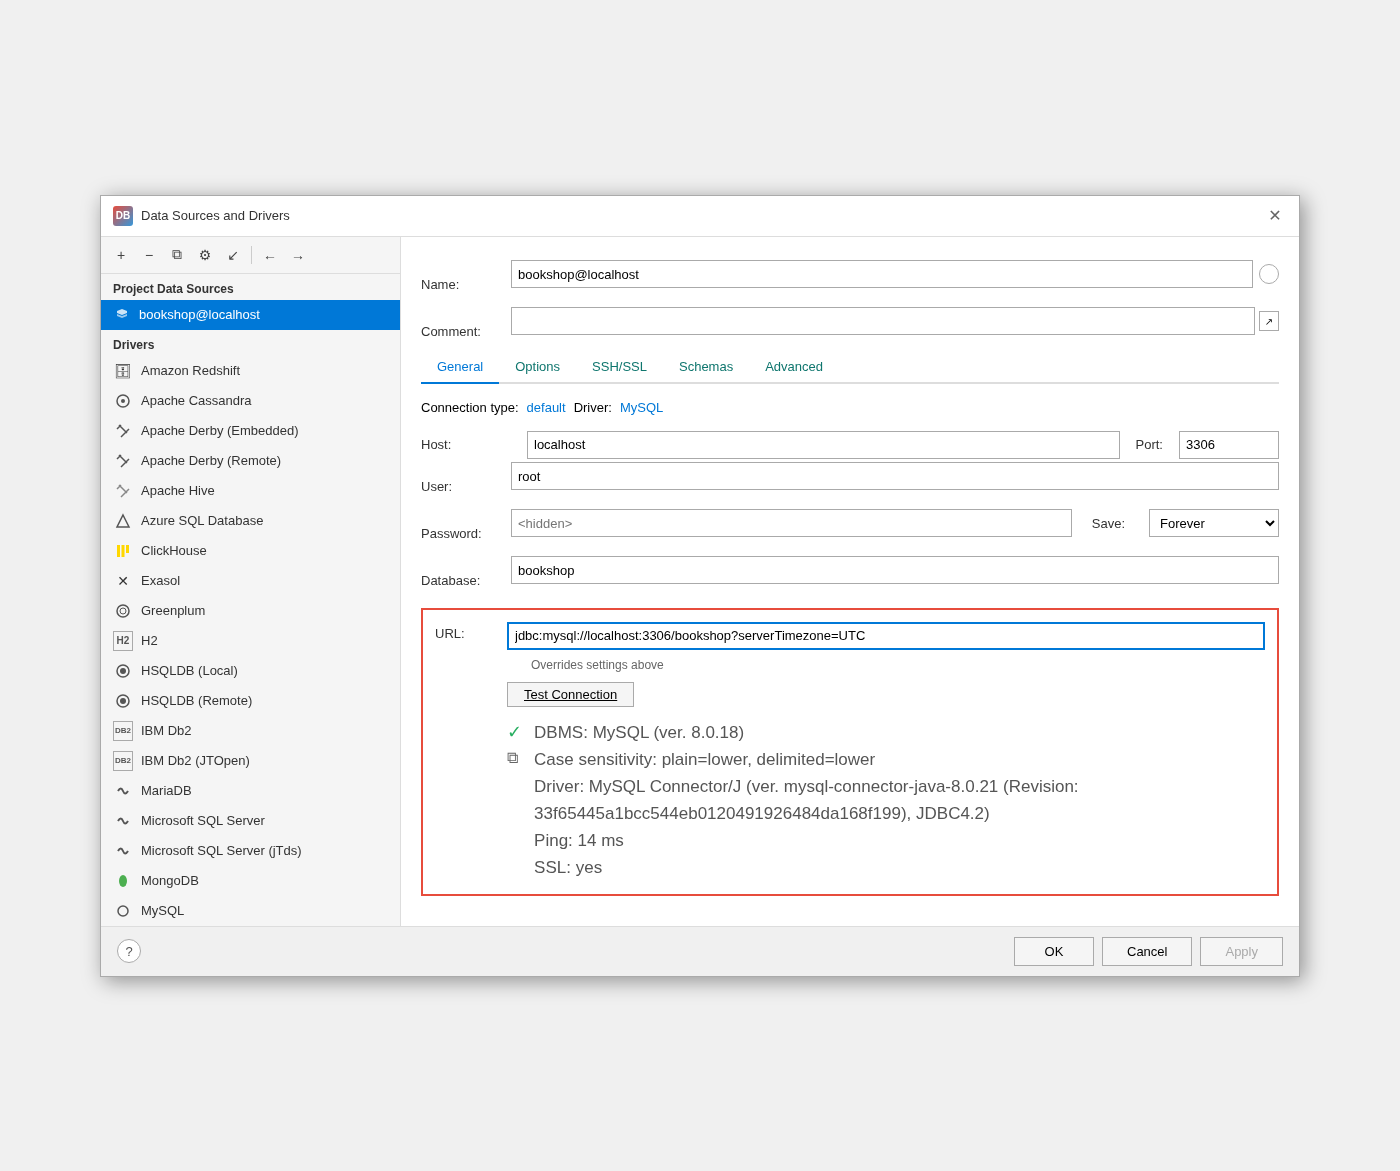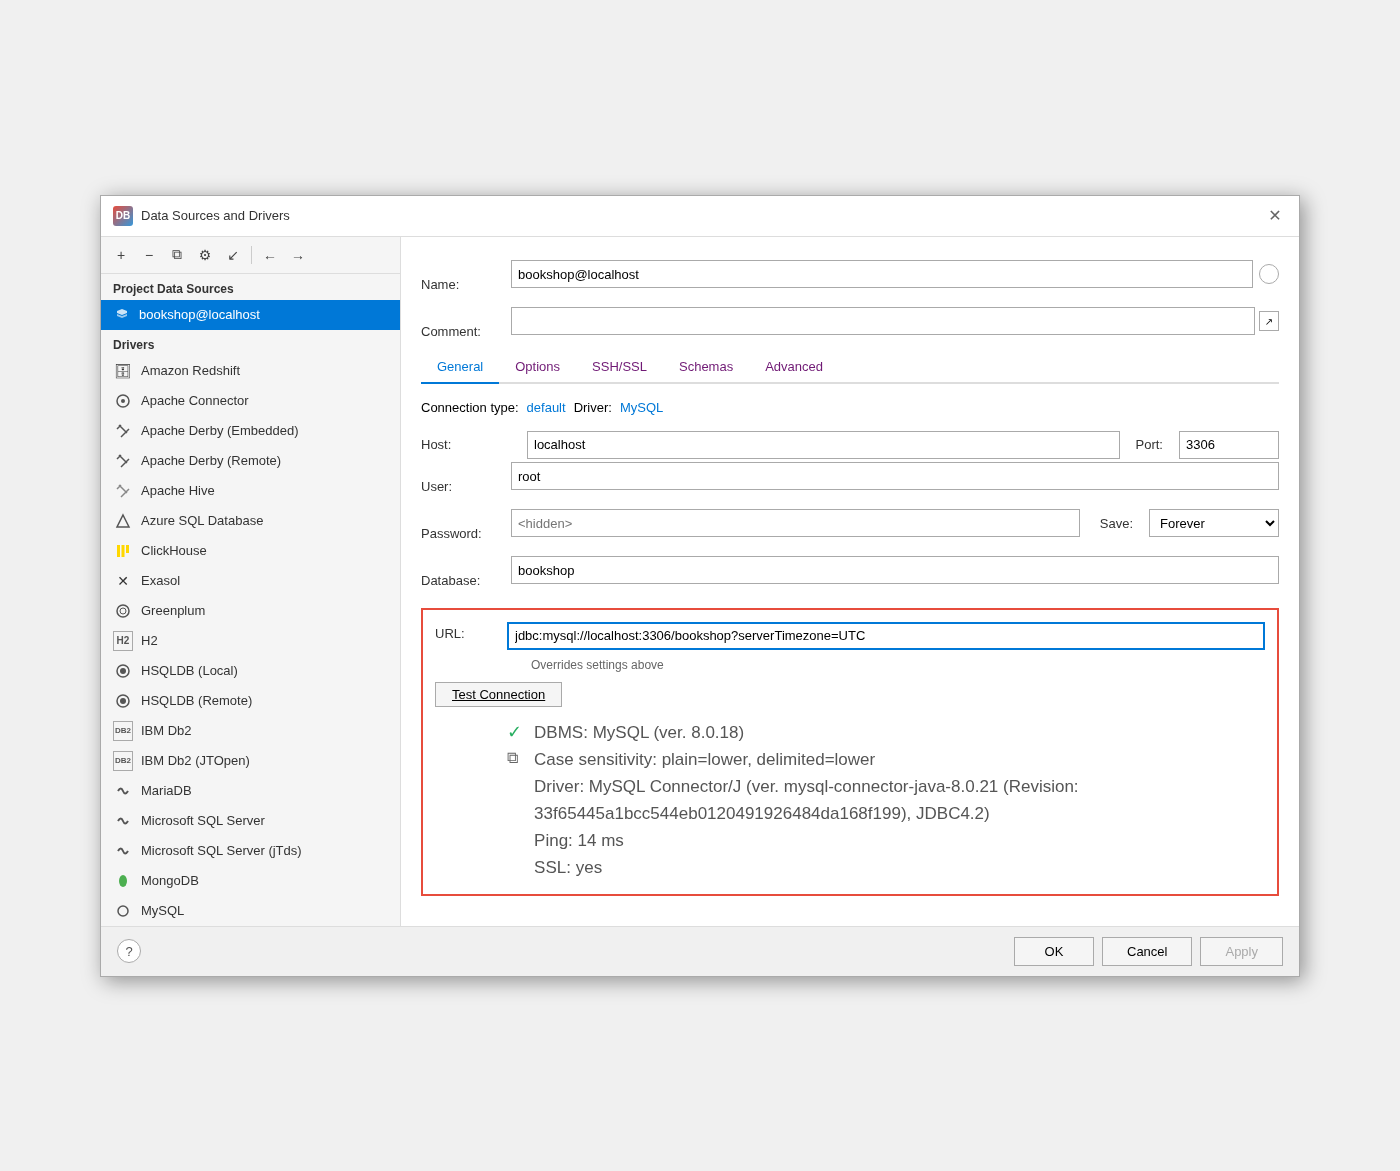--- a/index.html
+++ b/index.html
@@ -235,21 +235,21 @@
     
     .tabs-bar {
       display: flex;
       border-bottom: 2px solid #ddd;
       margin-bottom: 16px;
     }
     .tab {
       padding: 8px 16px;
       cursor: pointer;
       font-size: 13px;
-      color: #701a75;
+      color: #0f766e;
       border-bottom: 2px solid transparent;
       margin-bottom: -2px;
     }
     .tab.active {
       color: #0078d7;
       border-bottom: 2px solid #0078d7;
       font-weight: 500;
     }
     .connection-type-row {
       display: flex;
@@ -285,21 +285,21 @@
       border: 1px solid #aaa;
       padding: 2px 6px;
       font-size: 13px;
       background: white;
       outline: none;
     }
     
     .save-row {
       display: flex;
       align-items: center;
-      gap: 16px;
+      gap: 24px;
     }
     .save-label { color: #333; flex-shrink: 0; }
     .save-select {
       height: 28px;
       border: 1px solid #aaa;
       padding: 2px 6px;
       font-size: 13px;
       background: white;
       cursor: pointer;
       width: 130px;
@@ -327,20 +327,21 @@
       background: white;
       outline: none;
     }
     .overrides-text {
       color: #666;
       font-size: 12px;
       margin-left: 96px;
       margin-bottom: 10px;
     }
     .test-connection-btn {
+      margin-left: 72px;
       padding: 4px 16px;
       border: 1px solid #aaa;
       background: #f5f5f5;
       cursor: pointer;
       font-size: 13px;
       text-decoration: underline;
       text-underline-offset: 1px;
     }
     .connection-info {
       margin-top: 12px;
@@ -458,21 +459,21 @@
           <span>Amazon Redshift</span>
         </div>
 
         <div class="driver-item">
           <div class="driver-icon">
             <svg width="16" height="16" viewBox="0 0 16 16">
                 <circle cx="8" cy="8" r="6" fill="none" stroke="#555" stroke-width="1.5"></circle>
                 <circle cx="8" cy="8" r="2" fill="#555"></circle>
               </svg>
           </div>
-          <span>Apache Connector</span>
+          <span>Apache Cassandra</span>
         </div>
 
         <div class="driver-item">
           <div class="driver-icon">
             <svg width="16" height="16" viewBox="0 0 16 16">
                 <path d="M4 2l8 8M2 6l4-4M6 14l8-8" stroke="#555" stroke-width="1.5" fill="none"></path>
               </svg>
           </div>
           <span>Apache Derby (Embedded)</span>
         </div>

